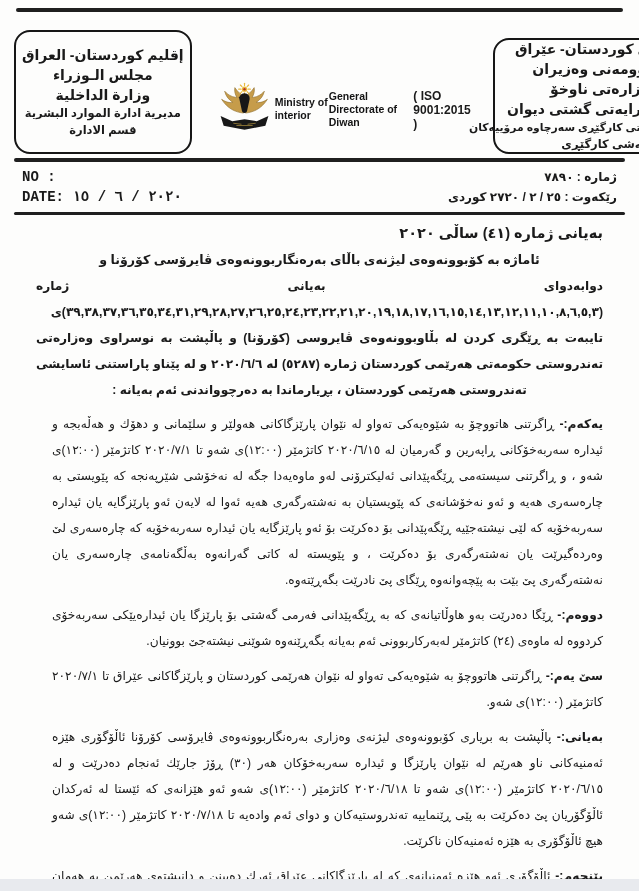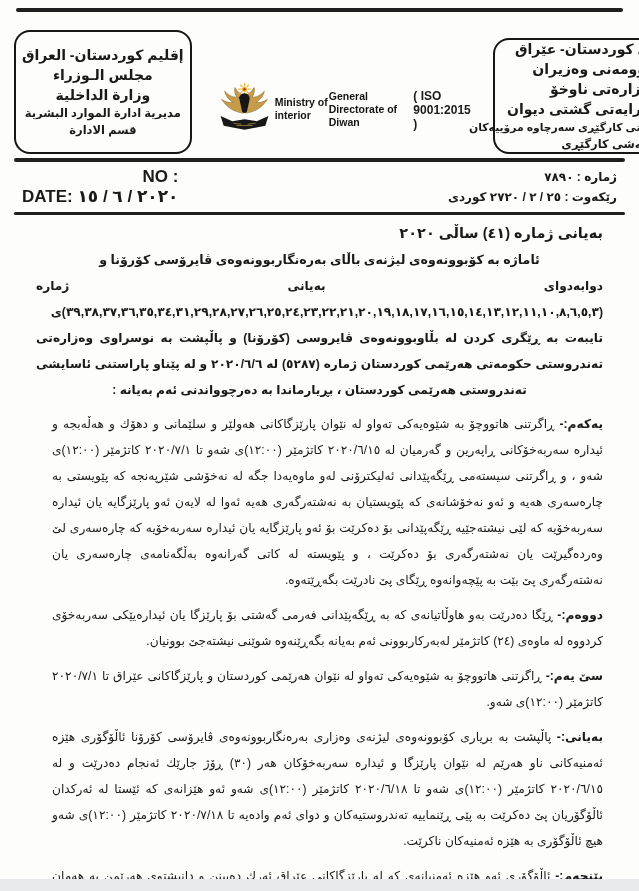--- a/index.html
+++ b/index.html
@@ -24,21 +24,21 @@
   .letterhead-box.left{width:226px;margin-top:12px;height:124px;}
   .letterhead-box.right{width:222px;margin-top:12px;height:116px;}
   .lh-line{font-weight:700;font-size:14px;line-height:18px;white-space:nowrap;}
   .lh-line.small{font-size:11.5px;line-height:15px;}
   .center-block{flex:1;display:flex;flex-direction:row;align-items:center;justify-content:flex-start;}
   .ministry-line{font-weight:700;font-size:10.5px;line-height:13px;color:#141414;}
   .iso-line{font-weight:700;font-size:12px;margin-top:2px;}
 
   
   .meta{display:flex;justify-content:space-between;padding:5px 8px 3px 8px;}
-  .meta-left{direction:ltr;text-align:right;font-weight:700;font-size:17px;line-height:20px;}
+  .meta-left{direction:ltr;text-align:left;font-weight:700;font-size:14px;line-height:20px;font-family:Liberation Mono, monospace;}
   .meta-right{direction:rtl;text-align:right;font-weight:700;font-size:12px;line-height:20px;}
   .meta-val{font-weight:700;}
 
   
   .doc-body{padding:0 22px;direction:rtl;}
   .title{text-align:right;font-weight:700;font-size:14.5px;margin:10px 0 6px 0;}
   .intro-line{text-align:center;font-weight:700;font-size:12.6px;line-height:26px;}
   .intro-text{font-weight:700;font-size:12.2px;line-height:26px;text-align:justify;text-align-last:center;margin-bottom:8px;}
   .clause{font-size:12.2px;line-height:26px;text-align:justify;text-align-last:right;margin:0 0 9px 16px;font-weight:500;}
   .clause .label{font-weight:700;}

